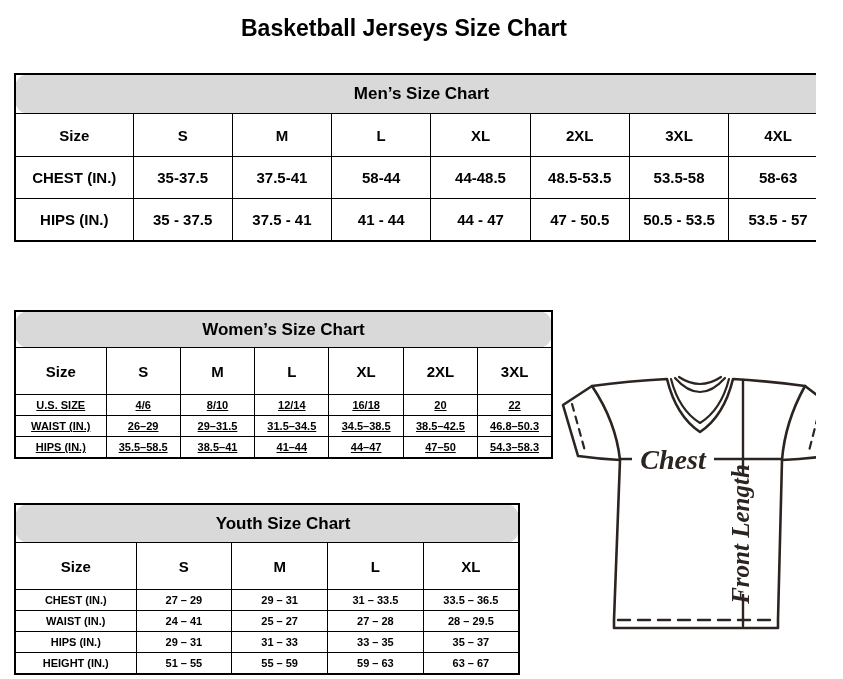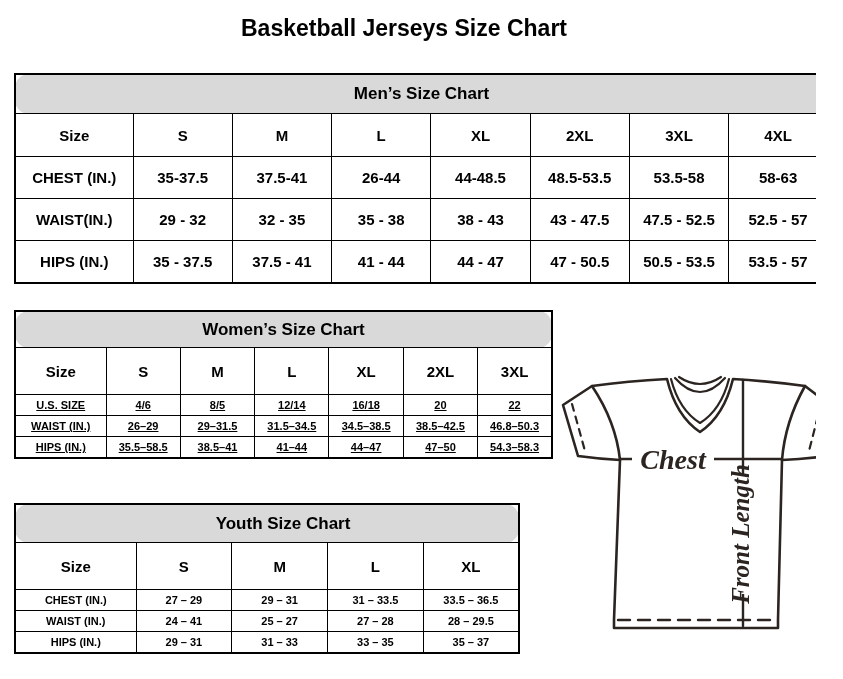--- a/index.html
+++ b/index.html
@@ -65,35 +65,25 @@
       <th>L</th>
       <th>XL</th>
       <th>2XL</th>
       <th>3XL</th>
       <th>4XL</th>
     </tr>
     <tr>
       <td class="rl">CHEST (IN.)</td>
       <td>35-37.5</td>
       <td>37.5-41</td>
-      <td>26-44</td>
+      <td>58-44</td>
       <td>44-48.5</td>
       <td>48.5-53.5</td>
       <td>53.5-58</td>
       <td>58-63</td>
-    </tr>
-    <tr>
-      <td class="rl">WAIST(IN.)</td>
-      <td>29 - 32</td>
-      <td>32 - 35</td>
-      <td>35 - 38</td>
-      <td>38 - 43</td>
-      <td>43 - 47.5</td>
-      <td>47.5 - 52.5</td>
-      <td>52.5 - 57</td>
     </tr>
     <tr>
       <td class="rl">HIPS (IN.)</td>
       <td>35 - 37.5</td>
       <td>37.5 - 41</td>
       <td>41 - 44</td>
       <td>44 - 47</td>
       <td>47 - 50.5</td>
       <td>50.5 - 53.5</td>
       <td>53.5 - 57</td>
@@ -120,21 +110,21 @@
       <th>S</th>
       <th>M</th>
       <th>L</th>
       <th>XL</th>
       <th>2XL</th>
       <th>3XL</th>
     </tr>
     <tr>
       <td class="rl">U.S. SIZE</td>
       <td>4/6</td>
-      <td>8/5</td>
+      <td>8/10</td>
       <td>12/14</td>
       <td>16/18</td>
       <td>20</td>
       <td>22</td>
     </tr>
     <tr>
       <td class="rl">WAIST (IN.)</td>
       <td>26–29</td>
       <td>29–31.5</td>
       <td>31.5–34.5</td>
@@ -186,20 +176,27 @@
       <td>25 – 27</td>
       <td>27 – 28</td>
       <td>28 – 29.5</td>
     </tr>
     <tr>
       <td class="rl">HIPS (IN.)</td>
       <td>29 – 31</td>
       <td>31 – 33</td>
       <td>33 – 35</td>
       <td>35 – 37</td>
+    </tr>
+    <tr>
+      <td class="rl">HEIGHT (IN.)</td>
+      <td>51 – 55</td>
+      <td>55 – 59</td>
+      <td>59 – 63</td>
+      <td>63 – 67</td>
     </tr>
   </tbody>
     </table>
 
   <div class="diagram">
     <svg width="285" height="268" viewBox="0 0 285 268">
       <g stroke="#2b2420" fill="none" stroke-width="2.6" stroke-linejoin="round" stroke-linecap="round">
 
         <path d="M 109 9
                  Q 70 11 34 16

